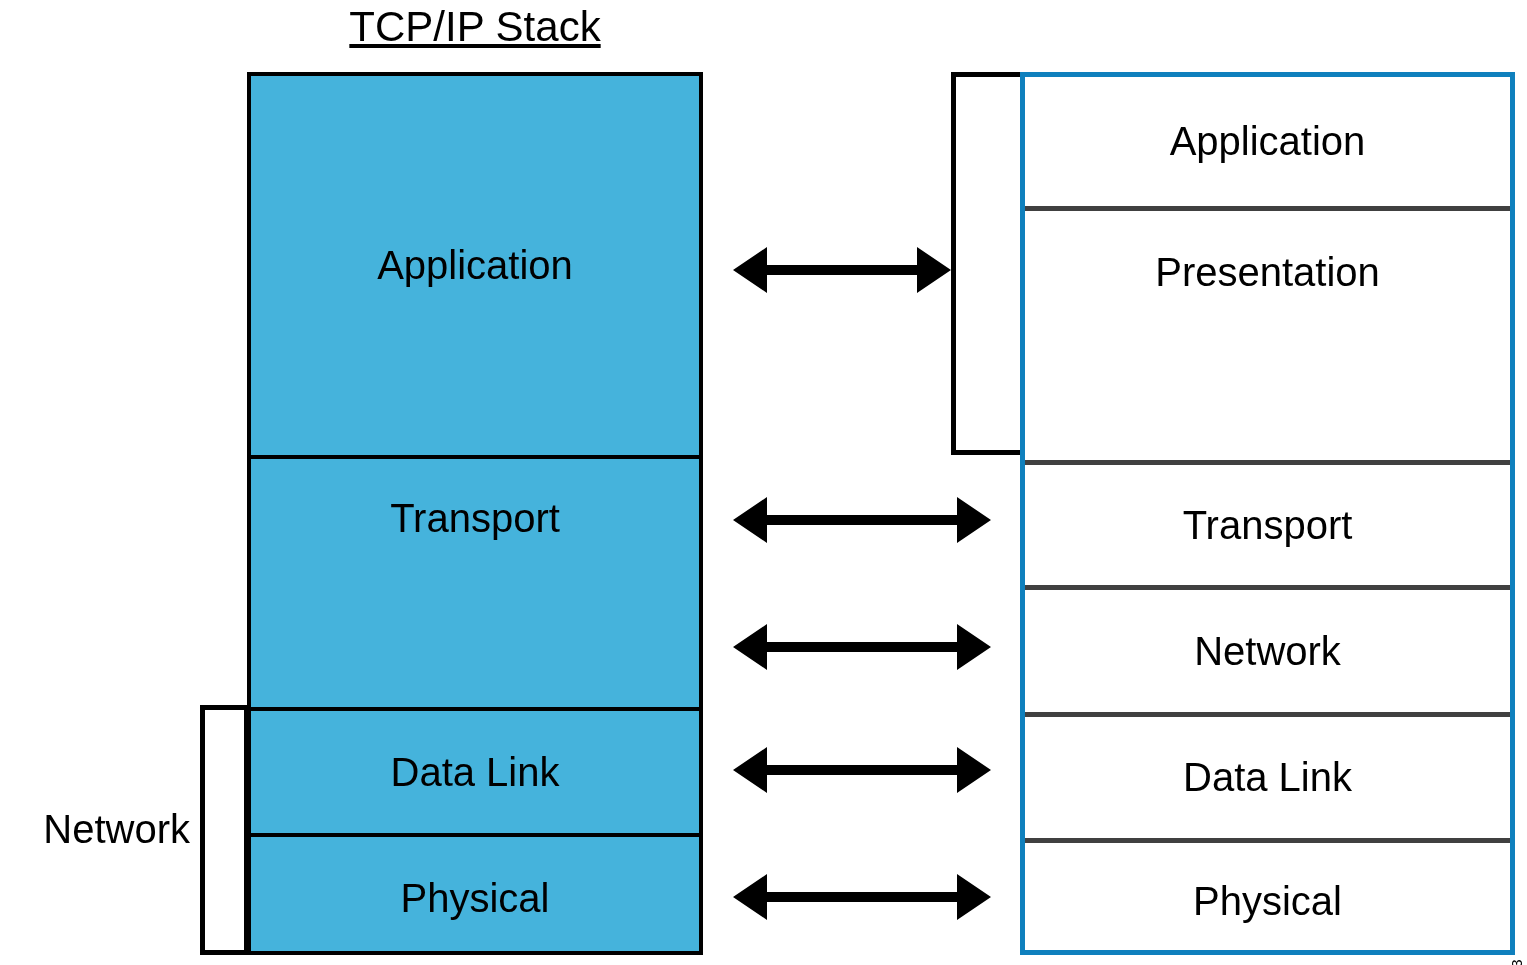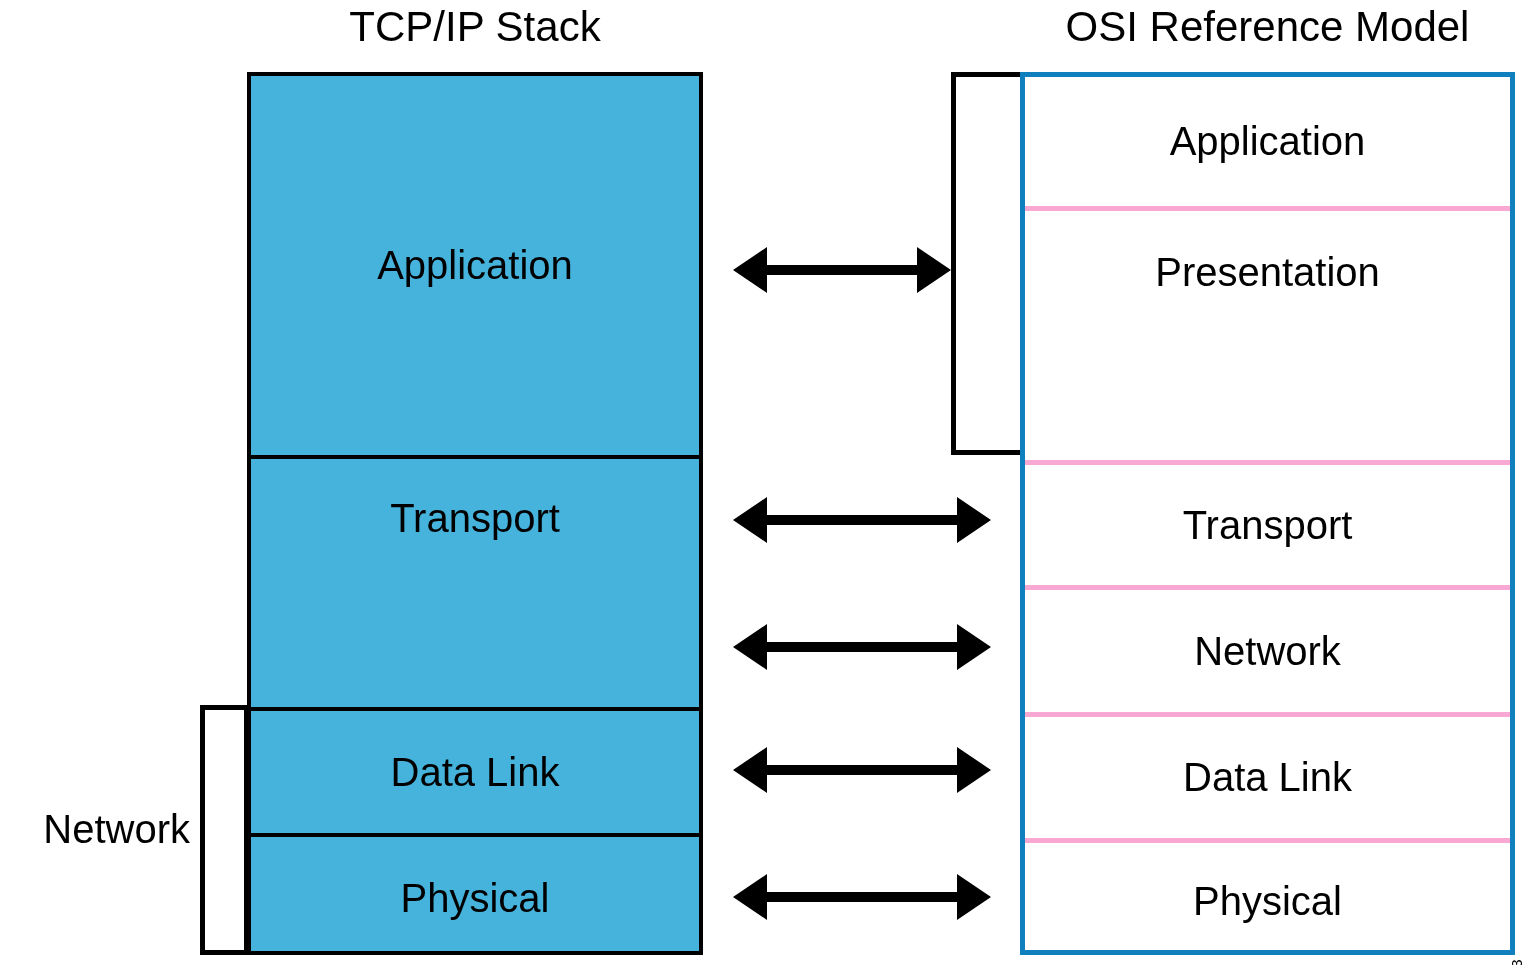--- a/index.html
+++ b/index.html
@@ -21,21 +21,21 @@
 
   
   .title {
     position: absolute;
     font-size: 42px;
     line-height: 1;
     color: #000;
     white-space: nowrap;
     text-align: center;
   }
-  #tcpip-title { left: 247px; width: 456px; top: 6px; }
+  #tcpip-title { left: 247px; width: 456px; top: 6px; text-decoration: underline; }
   #osi-title   { left: 1020px; width: 495px; top: 6px; }
 
   
   #tcpip-stack {
     position: absolute;
     left: 247px;
     top: 72px;
     width: 456px;
     height: 883px;
     box-sizing: border-box;
@@ -117,21 +117,21 @@
     left: 0;
     width: 100%;
     box-sizing: border-box;
     display: flex;
     align-items: center;
     justify-content: center;
     font-size: 40px;
     color: #000;
     white-space: nowrap;
   }
-  .osi-row.divided { border-top: 5px solid #f9a8d4; }
+  .osi-row.divided { border-top: 5px solid #404040; }
 
   
   .arrow {
     position: absolute;
     height: 46px;
   }
   .arrow svg { display: block; }
 
   
   #corner-code {
@@ -145,21 +145,20 @@
     transform-origin: 100% 100%;
     white-space: nowrap;
   }
 </style>
 </head>
 <body>
 
 <div id="canvas">
 
   <div class="title" id="tcpip-title">TCP/IP Stack</div>
-  <div class="title" id="osi-title">OSI Reference Model</div>
 
   <div id="tcpip-stack">
     <div class="tcpip-band" style=";top:0px;height:379px">
       <span>Application</span>
     </div>
     <div class="tcpip-band divided" style=";top:379px;height:123px">
       <span>Transport</span>
     </div>
     <div class="tcpip-band divided" style=";top:631px;height:126px">
       <span>Data Link</span>

